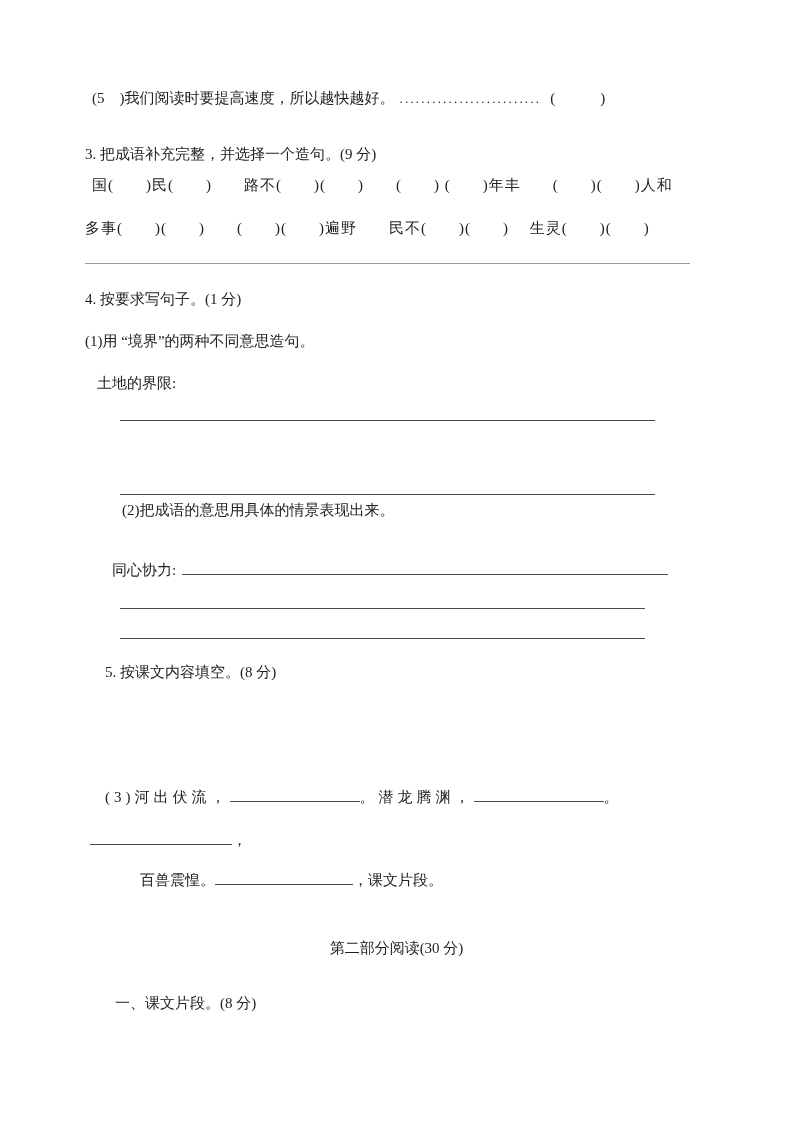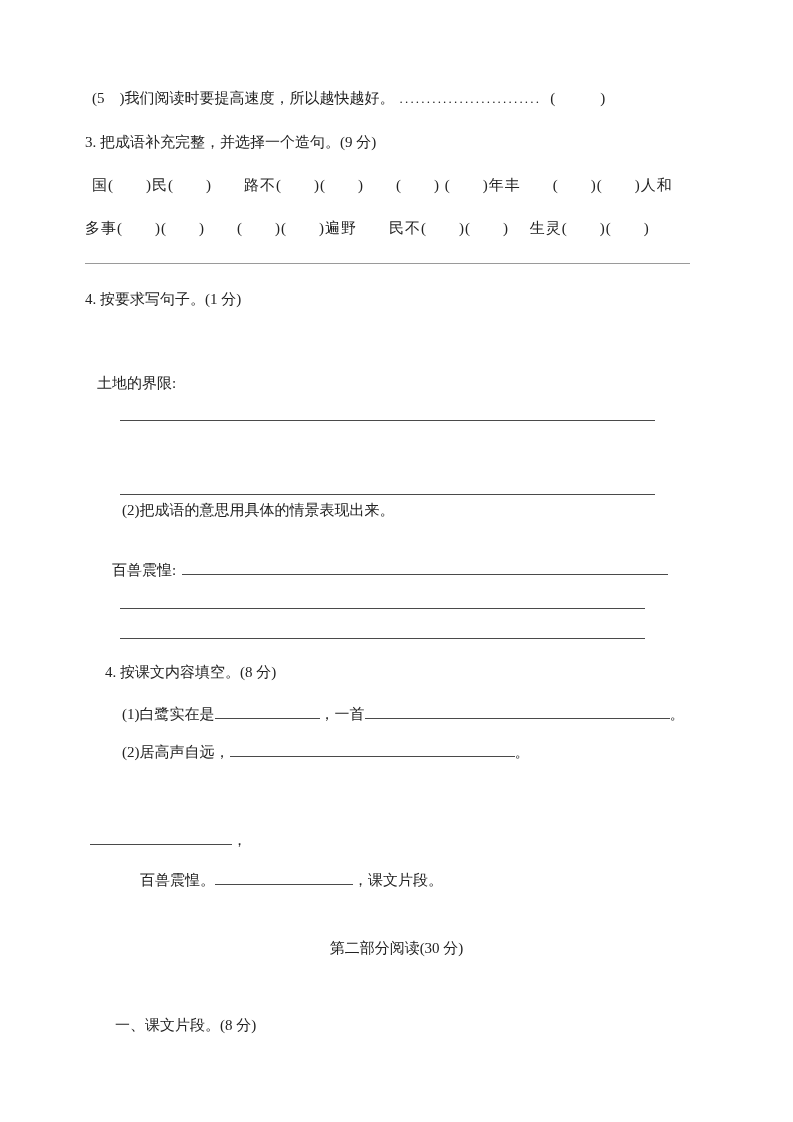--- a/index.html
+++ b/index.html
@@ -30,53 +30,51 @@
 </style>
 </head>
 <body>
 
 <div class="page">
 
   <div class="ln" style="top:88px;left:92px">
     <span>(5　)我们阅读时要提高速度，所以越快越好。</span><span class="dots">..........................</span><span class="ansp">(　　　)</span>
   </div>
 
-  <div class="ln" style="top:132px;left:85px">3. 把成语补充完整，并选择一个造句。(9 分)</div>
+  <div class="ln" style="top:144px;left:85px">3. 把成语补充完整，并选择一个造句。(9 分)</div>
   <div class="ln sp2" style="top:175px;left:92px">国(　　)民(　　)　　路不(　　)(　　)　　(　　) (　　)年丰　　(　　)(　　)人和</div>
   <div class="ln sp2" style="top:218px;left:85px">多事(　　)(　　)　　(　　)(　　)遍野　　民不(　　)(　　)　 生灵(　　)(　　)</div>
 
   <div class="divider" style="top:263px;left:85px;width:605px"></div>
 
   <div class="ln" style="top:289px;left:85px">4. 按要求写句子。(1 分)</div>
+  <div class="ln" style="top:331px;left:85px">(1)用 “境界”的两种不同意思造句。</div>
   <div class="ln" style="top:373px;left:97px">土地的界限:</div>
   <div class="blank-abs" style="top:420px;left:120px;width:535px"></div>
   <div class="blank-abs" style="top:494px;left:120px;width:535px"></div>
   <div class="ln" style="top:500px;left:122px">(2)把成语的意思用具体的情景表现出来。</div>
   <div class="ln" style="top:559px;left:112px">
-    <span>百兽震惶:</span><span class="blank" style="width:486px;margin-left:6px"></span>
+    <span>同心协力:</span><span class="blank" style="width:486px;margin-left:6px"></span>
   </div>
   <div class="blank-abs" style="top:608px;left:120px;width:525px"></div>
   <div class="blank-abs" style="top:638px;left:120px;width:525px"></div>
 
-  <div class="ln" style="top:662px;left:105px">4. 按课文内容填空。(8 分)</div>
+  <div class="ln" style="top:662px;left:105px">5. 按课文内容填空。(8 分)</div>
 
-  <div class="ln" style="top:703px;left:122px">
-    <span>(1)白鹭实在是</span><span class="blank" style="width:105px"></span><span>，一首</span><span class="blank" style="width:305px"></span><span>。</span>
+
+
+  <div class="ln sp" style="top:786px;left:105px">
+    <span>(3)河出伏流，</span><span class="blank" style="width:130px"></span><span>。潜龙腾渊，</span><span class="blank" style="width:130px"></span><span>。</span>
   </div>
-
-  <div class="ln" style="top:741px;left:122px">
-    <span>(2)居高声自远，</span><span class="blank" style="width:285px"></span><span>。</span>
-  </div>
-
 
   <div class="ln" style="top:829px;left:90px">
     <span class="blank" style="width:142px"></span><span>，</span>
   </div>
 
   <div class="ln" style="top:869px;left:140px">
     <span>百兽震惶。</span><span class="blank" style="width:138px"></span><span>，课文片段。</span>
   </div>
 
   <div class="ln center" style="top:938px;left:0;width:793px">第二部分阅读(30 分)</div>
 
-  <div class="ln" style="top:1015px;left:115px">一、课文片段。(8 分)</div>
+  <div class="ln" style="top:993px;left:115px">一、课文片段。(8 分)</div>
 
 </div>
 
 </body></html>

